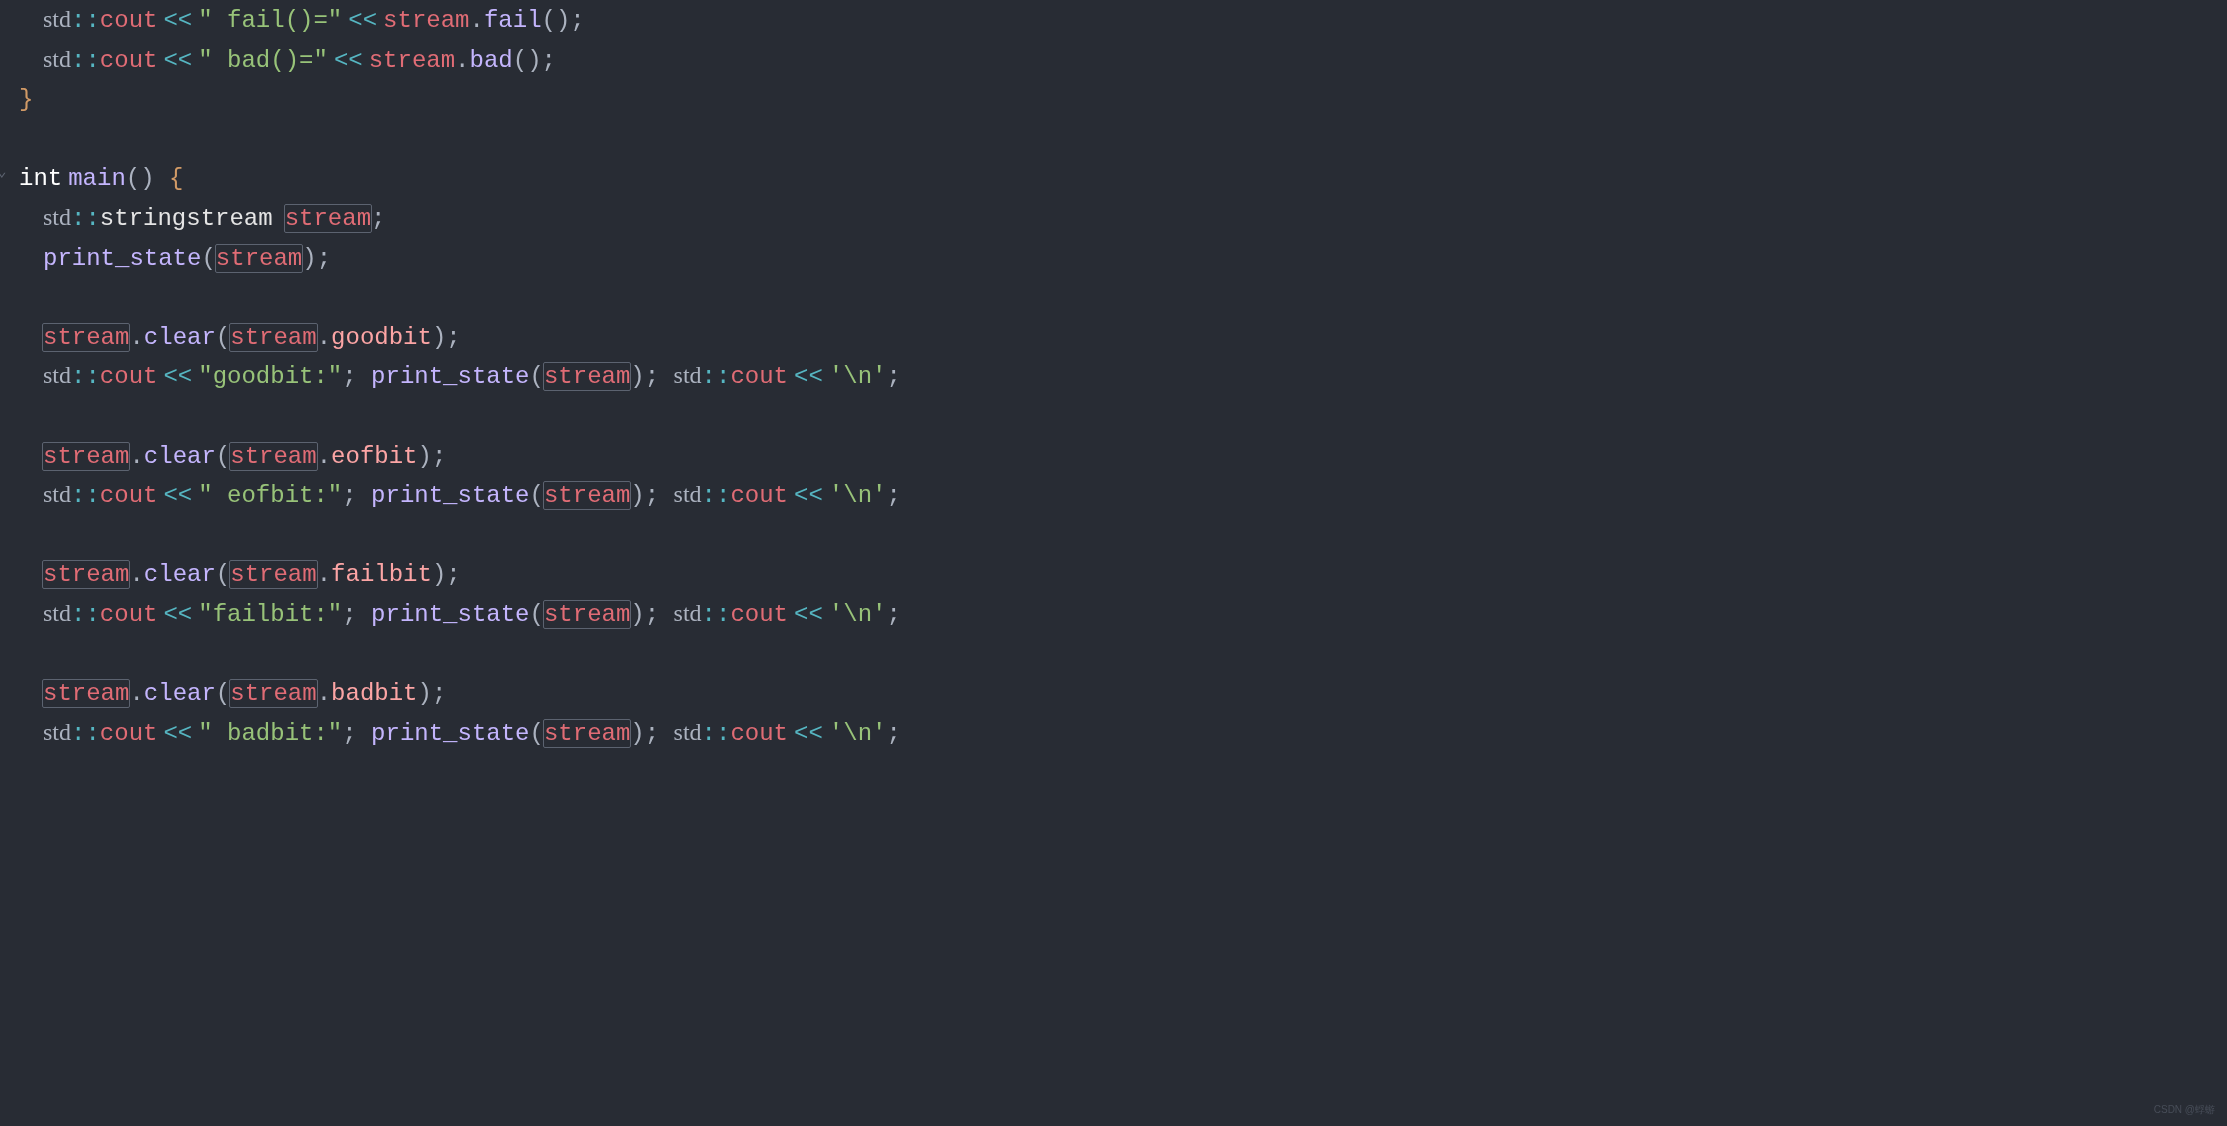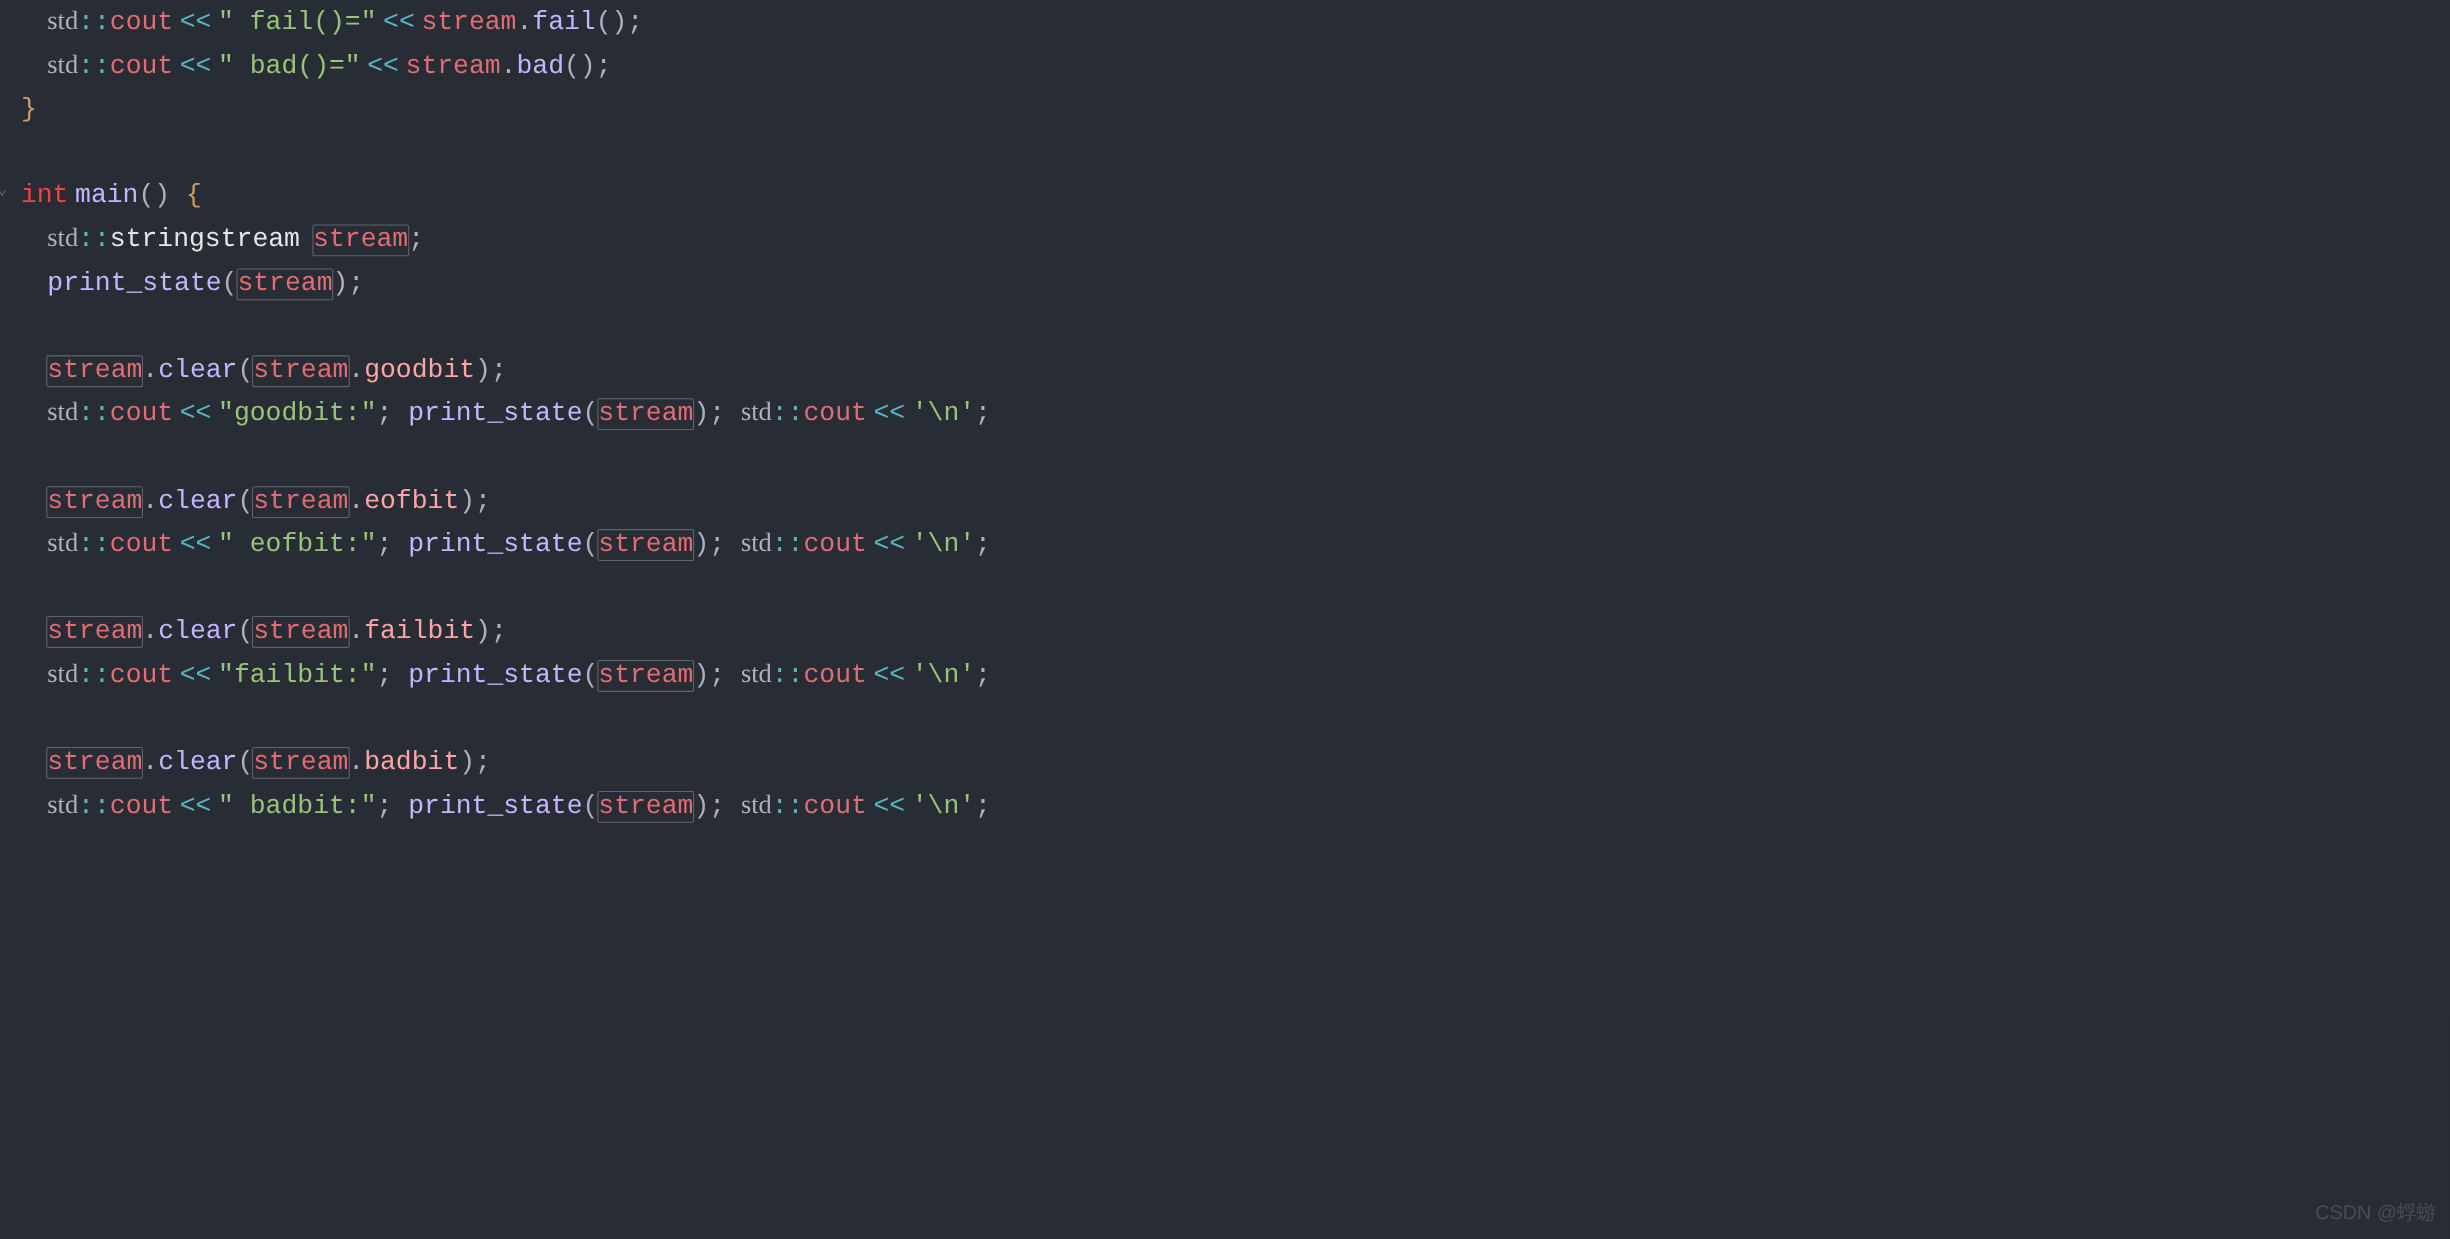--- a/index.html
+++ b/index.html
@@ -29,42 +29,42 @@
     font-size: 16px;
     left: -3px;
   }
   .code {
     white-space: pre;
     padding-left: 5px;
   }
   .line {
     height: 39.6px;
   }
-  .tok-kw   { color: #ef4444; } 
+  .tok-kw   { color: #ffffff; } 
   .tok-ns   { color: #abb2bf; font-family: Liberation Serif, serif; } 
   .tok-type { color: #e5e5e5; } 
   .tok-var  { color: #e06c75; } 
   .tok-func { color: #c4b5fd; } 
   .tok-str  { color: #98c379; } 
   .tok-op   { color: #56b6c2; } 
   .tok-punct{ color: #abb2bf; } 
   .tok-brace{ color: #d19a66; } 
   .tok-member{ color: #fca5a5; } 
   .hl {
     border: 1px solid #5c6370;
     padding: 0 0px;
     margin: 0 -1px;
     border-radius: 2px;
   }
   .watermark {
     position: absolute;
     bottom: 8px;
     right: 12px;
     color: #5c6370;
-    font-size: 18px;
+    font-size: 10px;
     opacity: 0.6;
     font-family: sans-serif;
   }
 </style>
 </head>
 <body>
 
 <div class="editor">
   <div class="gutter">
     <span class="fold-marker" style="top:159px">⌄</span>

